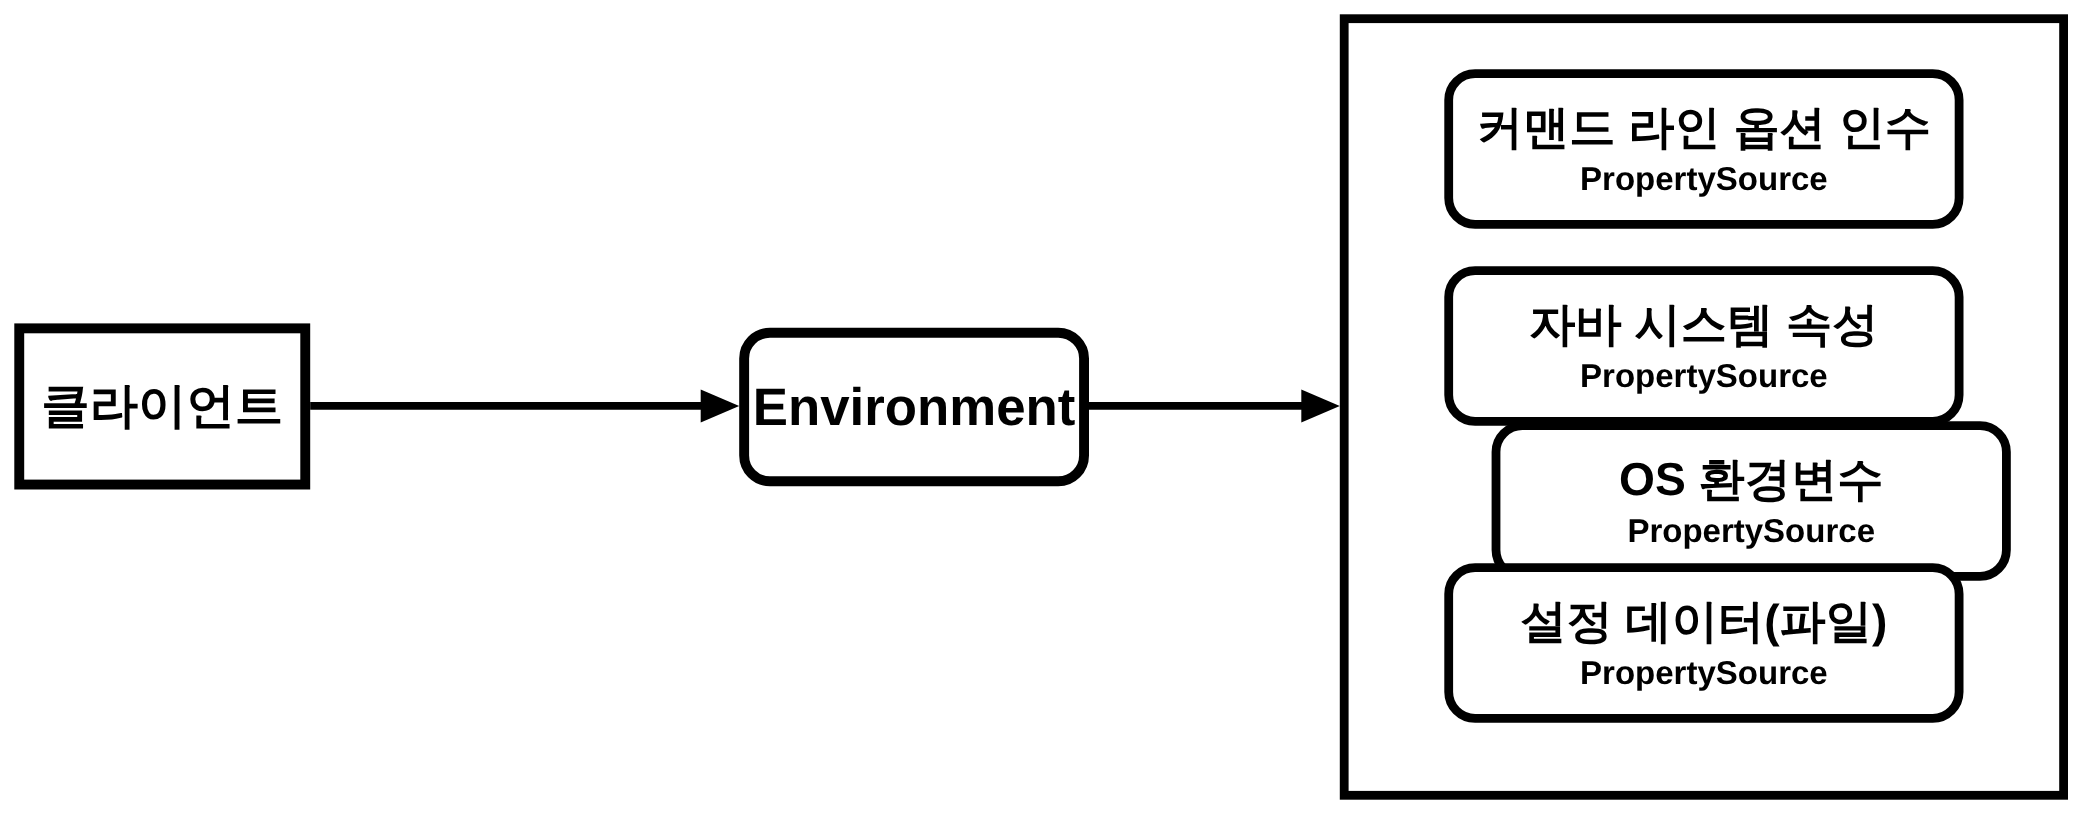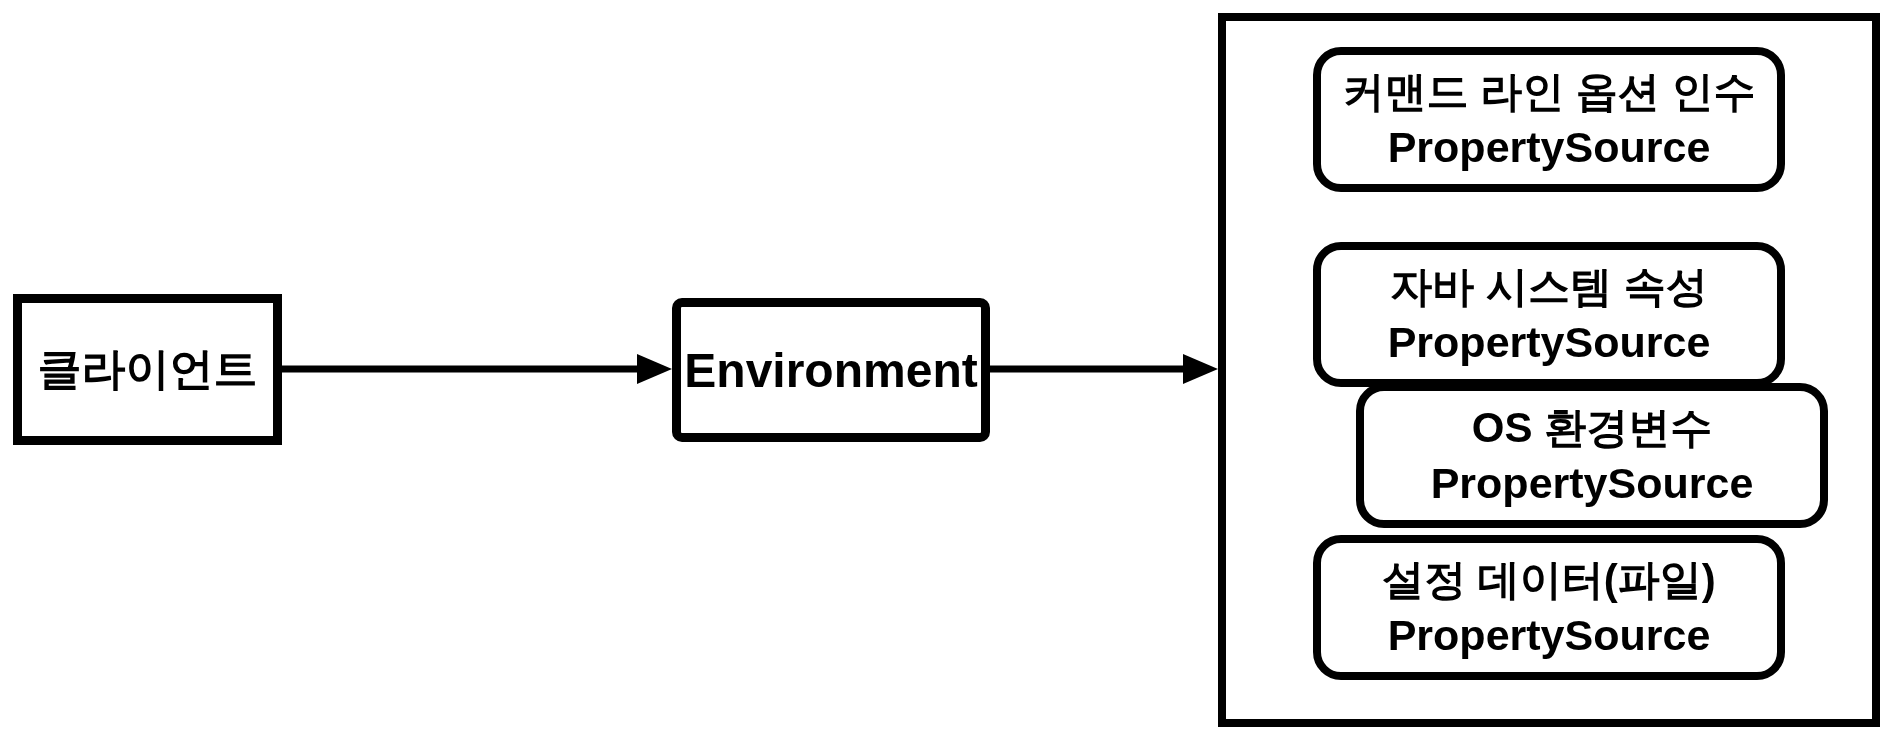--- a/index.html
+++ b/index.html
@@ -33,21 +33,21 @@
     width: 269px;
     height: 151px;
     border-radius: 0;
     font-size: 44px;
   }
   .env-box {
     left: 672px;
     top: 298px;
     width: 318px;
     height: 144px;
-    border-radius: 10px;
+    border-radius: 28px;
     font-size: 48px;
   }
   .arrow-label {
     position: absolute;
     left: 280px;
     top: 301px;
     width: 380px;
     text-align: center;
     font-size: 44px;
     line-height: 1.1;
@@ -71,31 +71,31 @@
     height: 145px;
     border: 8px solid #000000;
     border-radius: 28px;
     background: #ffffff;
     display: flex;
     flex-direction: column;
     align-items: center;
     justify-content: center;
     text-align: center;
   }
-  .ps-1 { top: 26px; }
+  .ps-1 { top: 42px; }
   .ps-2 { top: 201px; margin-top: 20px; }
   .ps-3 { top: 362px; margin-left: 43px; }
-  .ps-4 { top: 514px; text-align: right; }
+  .ps-4 { top: 491px; text-align: right; }
   .ps-line1 {
     font-size: 42px;
     line-height: 1.35;
     white-space: nowrap;
   }
   .ps-line2 {
-    font-size: 43px;
+    font-size: 30px;
     line-height: 1.25;
     white-space: nowrap;
   }
   .arrows-layer {
     position: absolute;
     left: 0;
     top: 0;
     width: 1896px;
     height: 744px;
     pointer-events: none;

